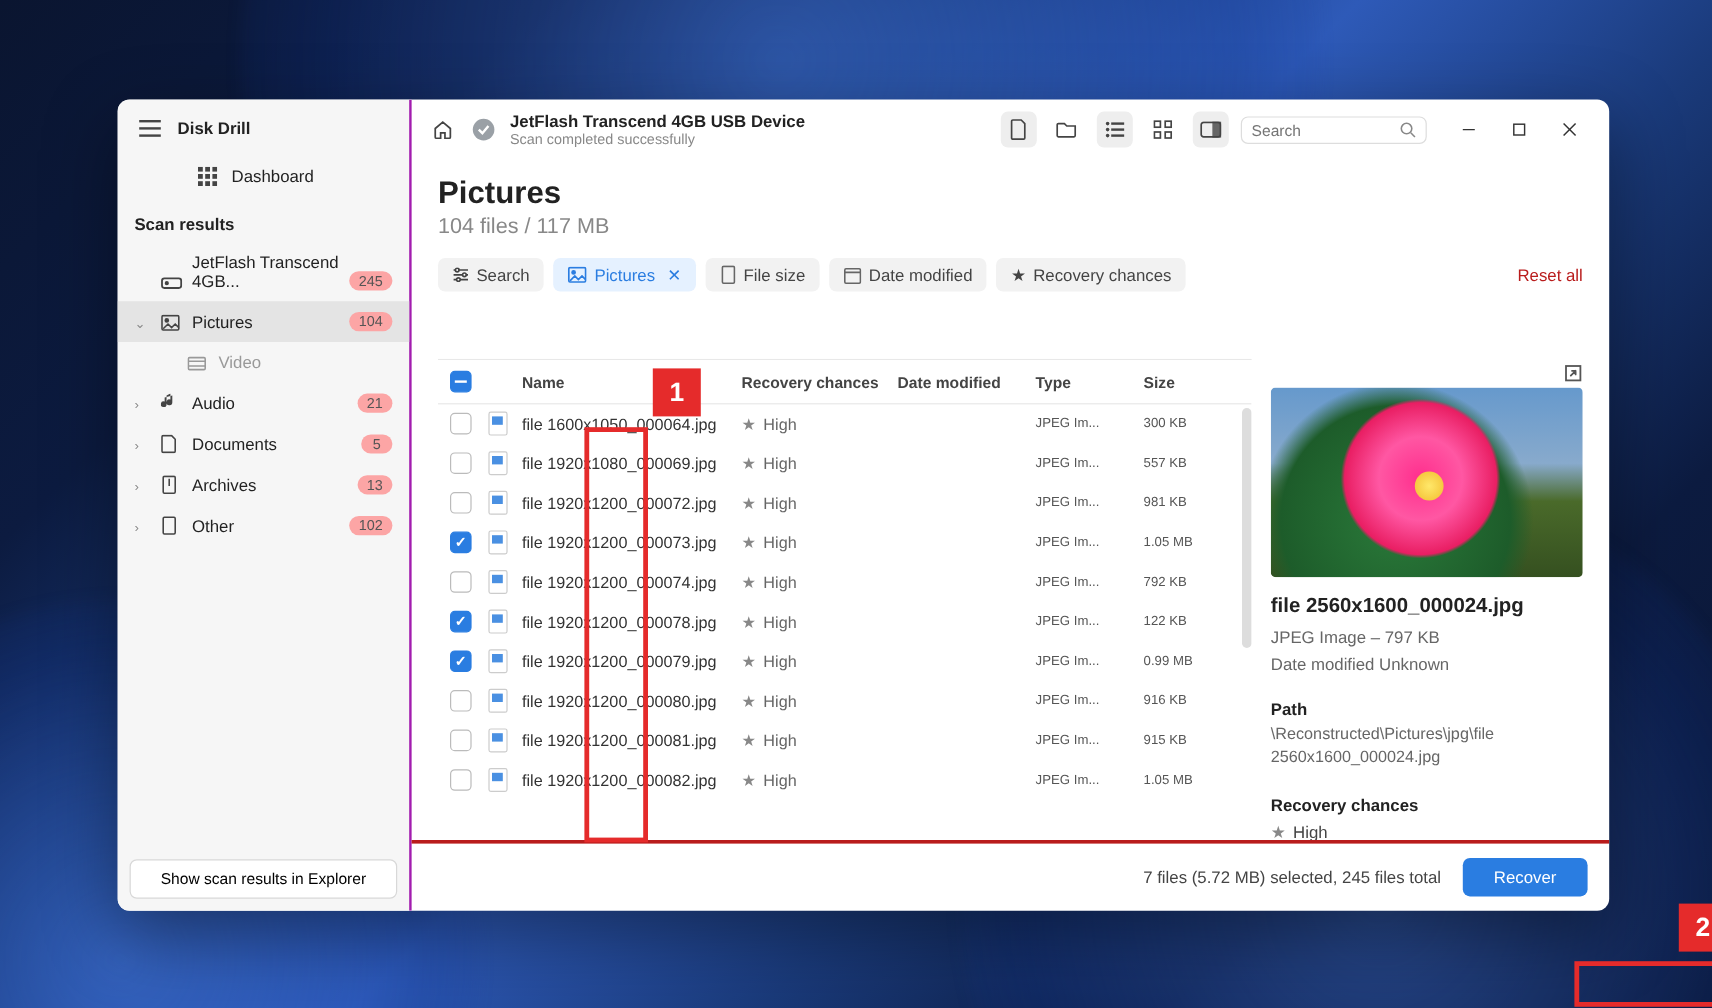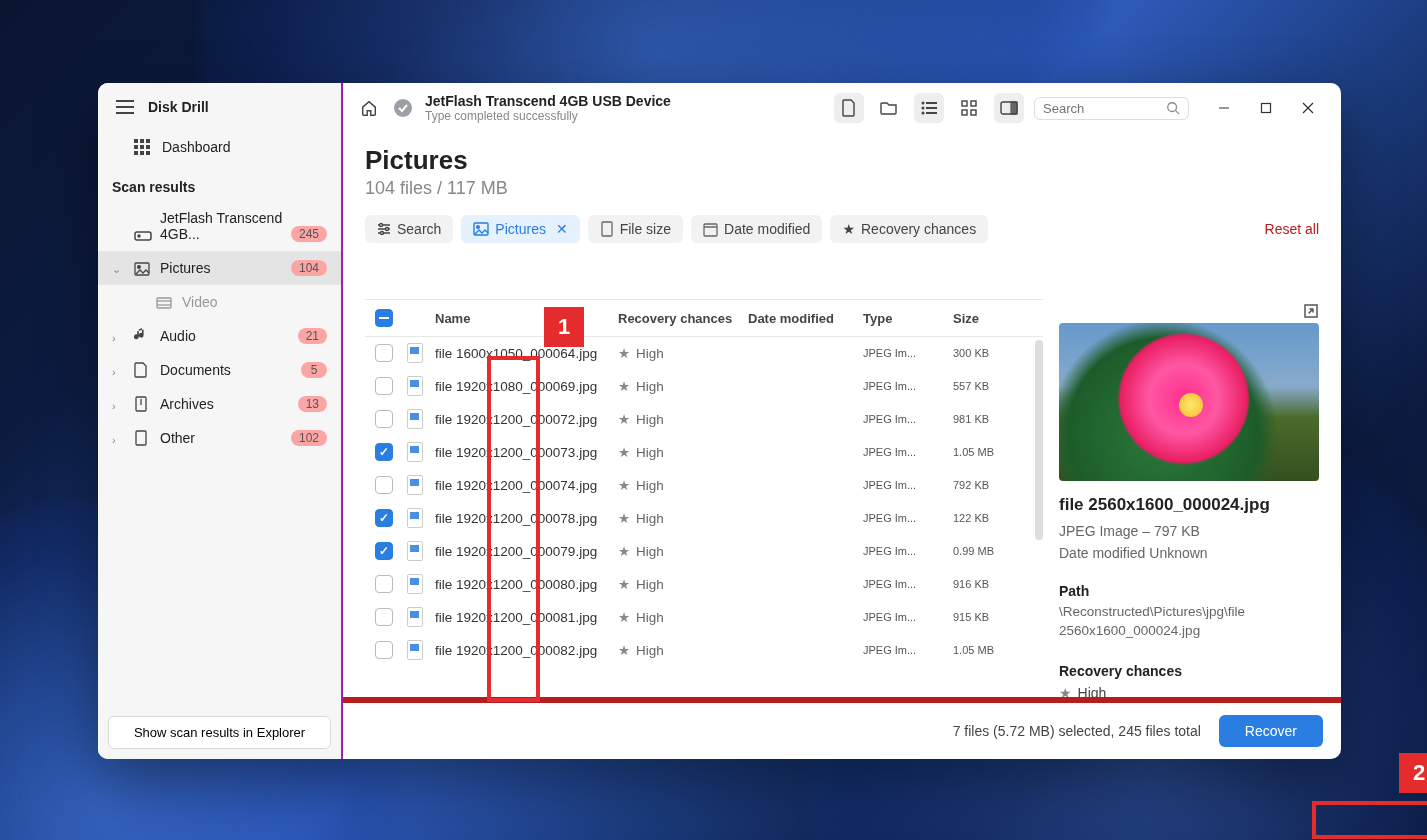--- a/index.html
+++ b/index.html
@@ -52,20 +52,21 @@
   display: flex; flex-direction: column; justify-content: space-between;
   cursor: pointer;
 }
 .hamburger span { height: 2px; background: #444; }
 .app-title { font-weight: 600; font-size: 14px; }
 .sb-item {
   display: flex; align-items: flex-start;
   padding: 8px 18px 8px 36px;
   gap: 12px;
   cursor: pointer;
+  margin-left: 31px;
 }
 .sb-dashboard { padding-top: 14px; padding-bottom: 14px; }
 .sb-section-title {
   padding: 10px 14px 6px 14px;
   font-weight: 600;
   font-size: 14px;
 }
 .sb-row {
   display: flex; align-items: flex-end;
   padding: 9px 14px 9px 14px;
@@ -271,21 +272,21 @@
   background: radial-gradient(circle, #ffe86a 0%, #f6c940 70%);
 }
 .pv-title { font-weight: 700; font-size: 17px; margin-top: 14px; }
 .pv-sub { color: #666; margin-top: 8px; font-size: 14px; }
 .pv-sub2 { color: #666; margin-top: 6px; font-size: 14px; }
 .pv-label { font-weight: 700; margin-top: 22px; }
 .pv-path { color: #666; font-size: 13.5px; margin-top: 4px; line-height: 1.4; }
 .pv-rc { color: #444; margin-top: 6px; display: flex; gap: 6px; align-items: center; }
 
 .footer {
-  border-top: 6px solid #b91c1c;
+  border-top: 3px solid #b91c1c;
   display: flex; align-items: center;
   justify-content: flex-end;
   padding: 12px 18px;
   gap: 18px;
 }
 .footer-text { color: #444; font-size: 14px; }
 .recover-btn {
   background: #2a7de1;
   color: #fff;
   border: none;
@@ -437,21 +438,21 @@
           </svg>
       </div>
       <div class="status-icon" data-name="status-success-icon">
         <svg width="20" height="20" viewBox="0 0 20 20">
             <circle cx="10" cy="10" r="9" fill="#9aa0a6"></circle>
             <path d="M6 10l3 3 5-6" stroke="#fff" stroke-width="2" fill="none"></path>
           </svg>
       </div>
       <div class="title-block">
         <div class="device-title" data-name="device-title">JetFlash Transcend 4GB USB Device</div>
-        <div class="device-sub" data-name="device-subtitle">Type completed successfully</div>
+        <div class="device-sub" data-name="device-subtitle">Scan completed successfully</div>
       </div>
       <div class="tool-btn active" data-name="view-file-button">
         <svg width="16" height="20" viewBox="0 0 16 20" fill="none" stroke="#444" stroke-width="1.4">
             <path d="M3 2h7l3 3v12a1 1 0 0 1-1 1H3a1 1 0 0 1-1-1V3a1 1 0 0 1 1-1z"></path>
           </svg>
       </div>
       <div class="tool-btn" data-name="view-folder-button">
         <svg width="18" height="16" viewBox="0 0 18 16" fill="none" stroke="#444" stroke-width="1.4">
             <path d="M2 3h5l2 2h7v8a1 1 0 0 1-1 1H2a1 1 0 0 1-1-1V4a1 1 0 0 1 1-1z"></path>
           </svg>

